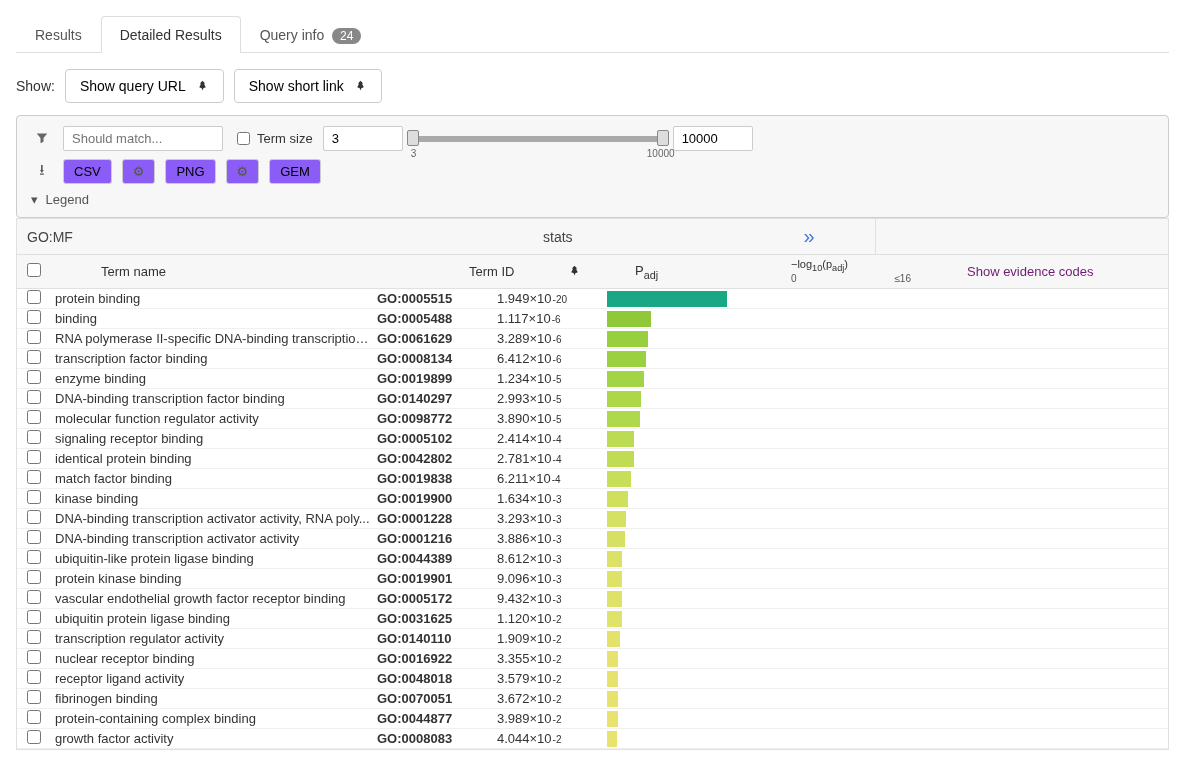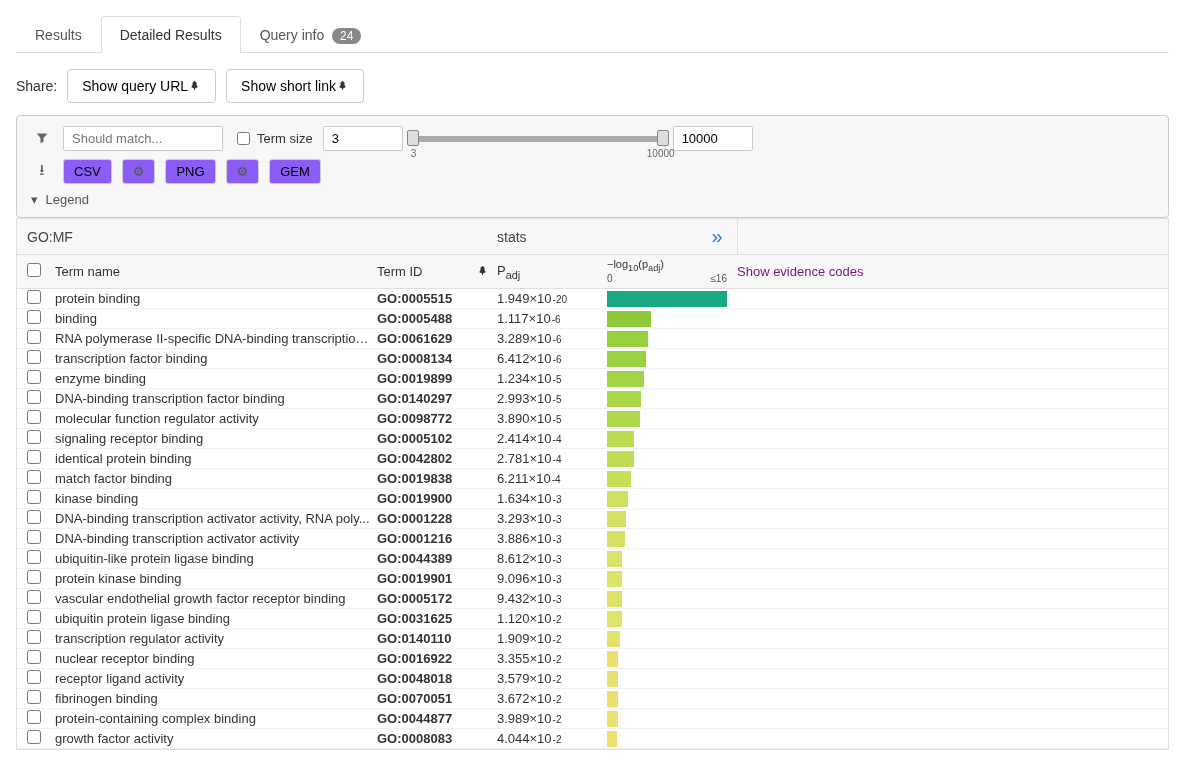--- a/index.html
+++ b/index.html
@@ -45,20 +45,21 @@
     margin-bottom: 12px;
   }
   .btn {
     border: 1px solid #ccc;
     background: #fff;
     padding: 8px 14px;
     border-radius: 4px;
     cursor: pointer;
     display: flex;
     align-items: center;
+    gap: 10px;
     font-size: 14px;
   }
   .filter-panel {
     border: 1px solid #ccc;
     background: #f7f7f7;
     border-radius: 4px;
     padding: 10px 14px;
     margin-bottom: 0;
   }
   .filter-row {
@@ -124,20 +125,21 @@
   }
 
   .results-table {
     border: 1px solid #e0e0e0;
   }
   .header-row1, .header-row2 {
     display: flex;
     align-items: center;
     background: #f7f7f7;
     border-bottom: 1px solid #e0e0e0;
+    gap: 46px;
   }
   .header-row1 { height: 36px; }
   .header-row2 { height: 34px; font-size: 13px; }
   .col-check { width: 34px; text-align: center; }
   .col-name { width: 326px; padding-left: 4px; }
   .col-id { width: 120px; font-weight: bold; }
   .col-padj { width: 110px; }
   .col-bar { width: 120px; position: relative; }
   .col-evidence { flex: 1; padding-left: 10px; }
   .hdr-go { width: 480px; padding-left: 10px; font-size: 14px; color:#444; }
@@ -181,21 +183,21 @@
 <div class="tabs">
   <div class="tab">Results</div>
   <div class="tab active">Detailed Results</div>
   <div class="tab">
     <span>Query info</span>
     <span class="badge">24</span>
   </div>
 </div>
 
 <div class="share-row">
-  <span>Share:</span>
+  <span>Show:</span>
   <button class="btn">
     <span>Show query URL</span>
     <svg class="pin-svg" viewBox="0 0 16 16">
         <path fill="#333" d="M8 1l3 3-1 1 2 4-3 1-1 3-1-3-3-1 2-4-1-1z"></path>
       </svg>
   </button>
   <button class="btn">
     <span>Show short link</span>
     <svg class="pin-svg" viewBox="0 0 16 16">
         <path fill="#333" d="M8 1l3 3-1 1 2 4-3 1-1 3-1-3-3-1 2-4-1-1z"></path>

